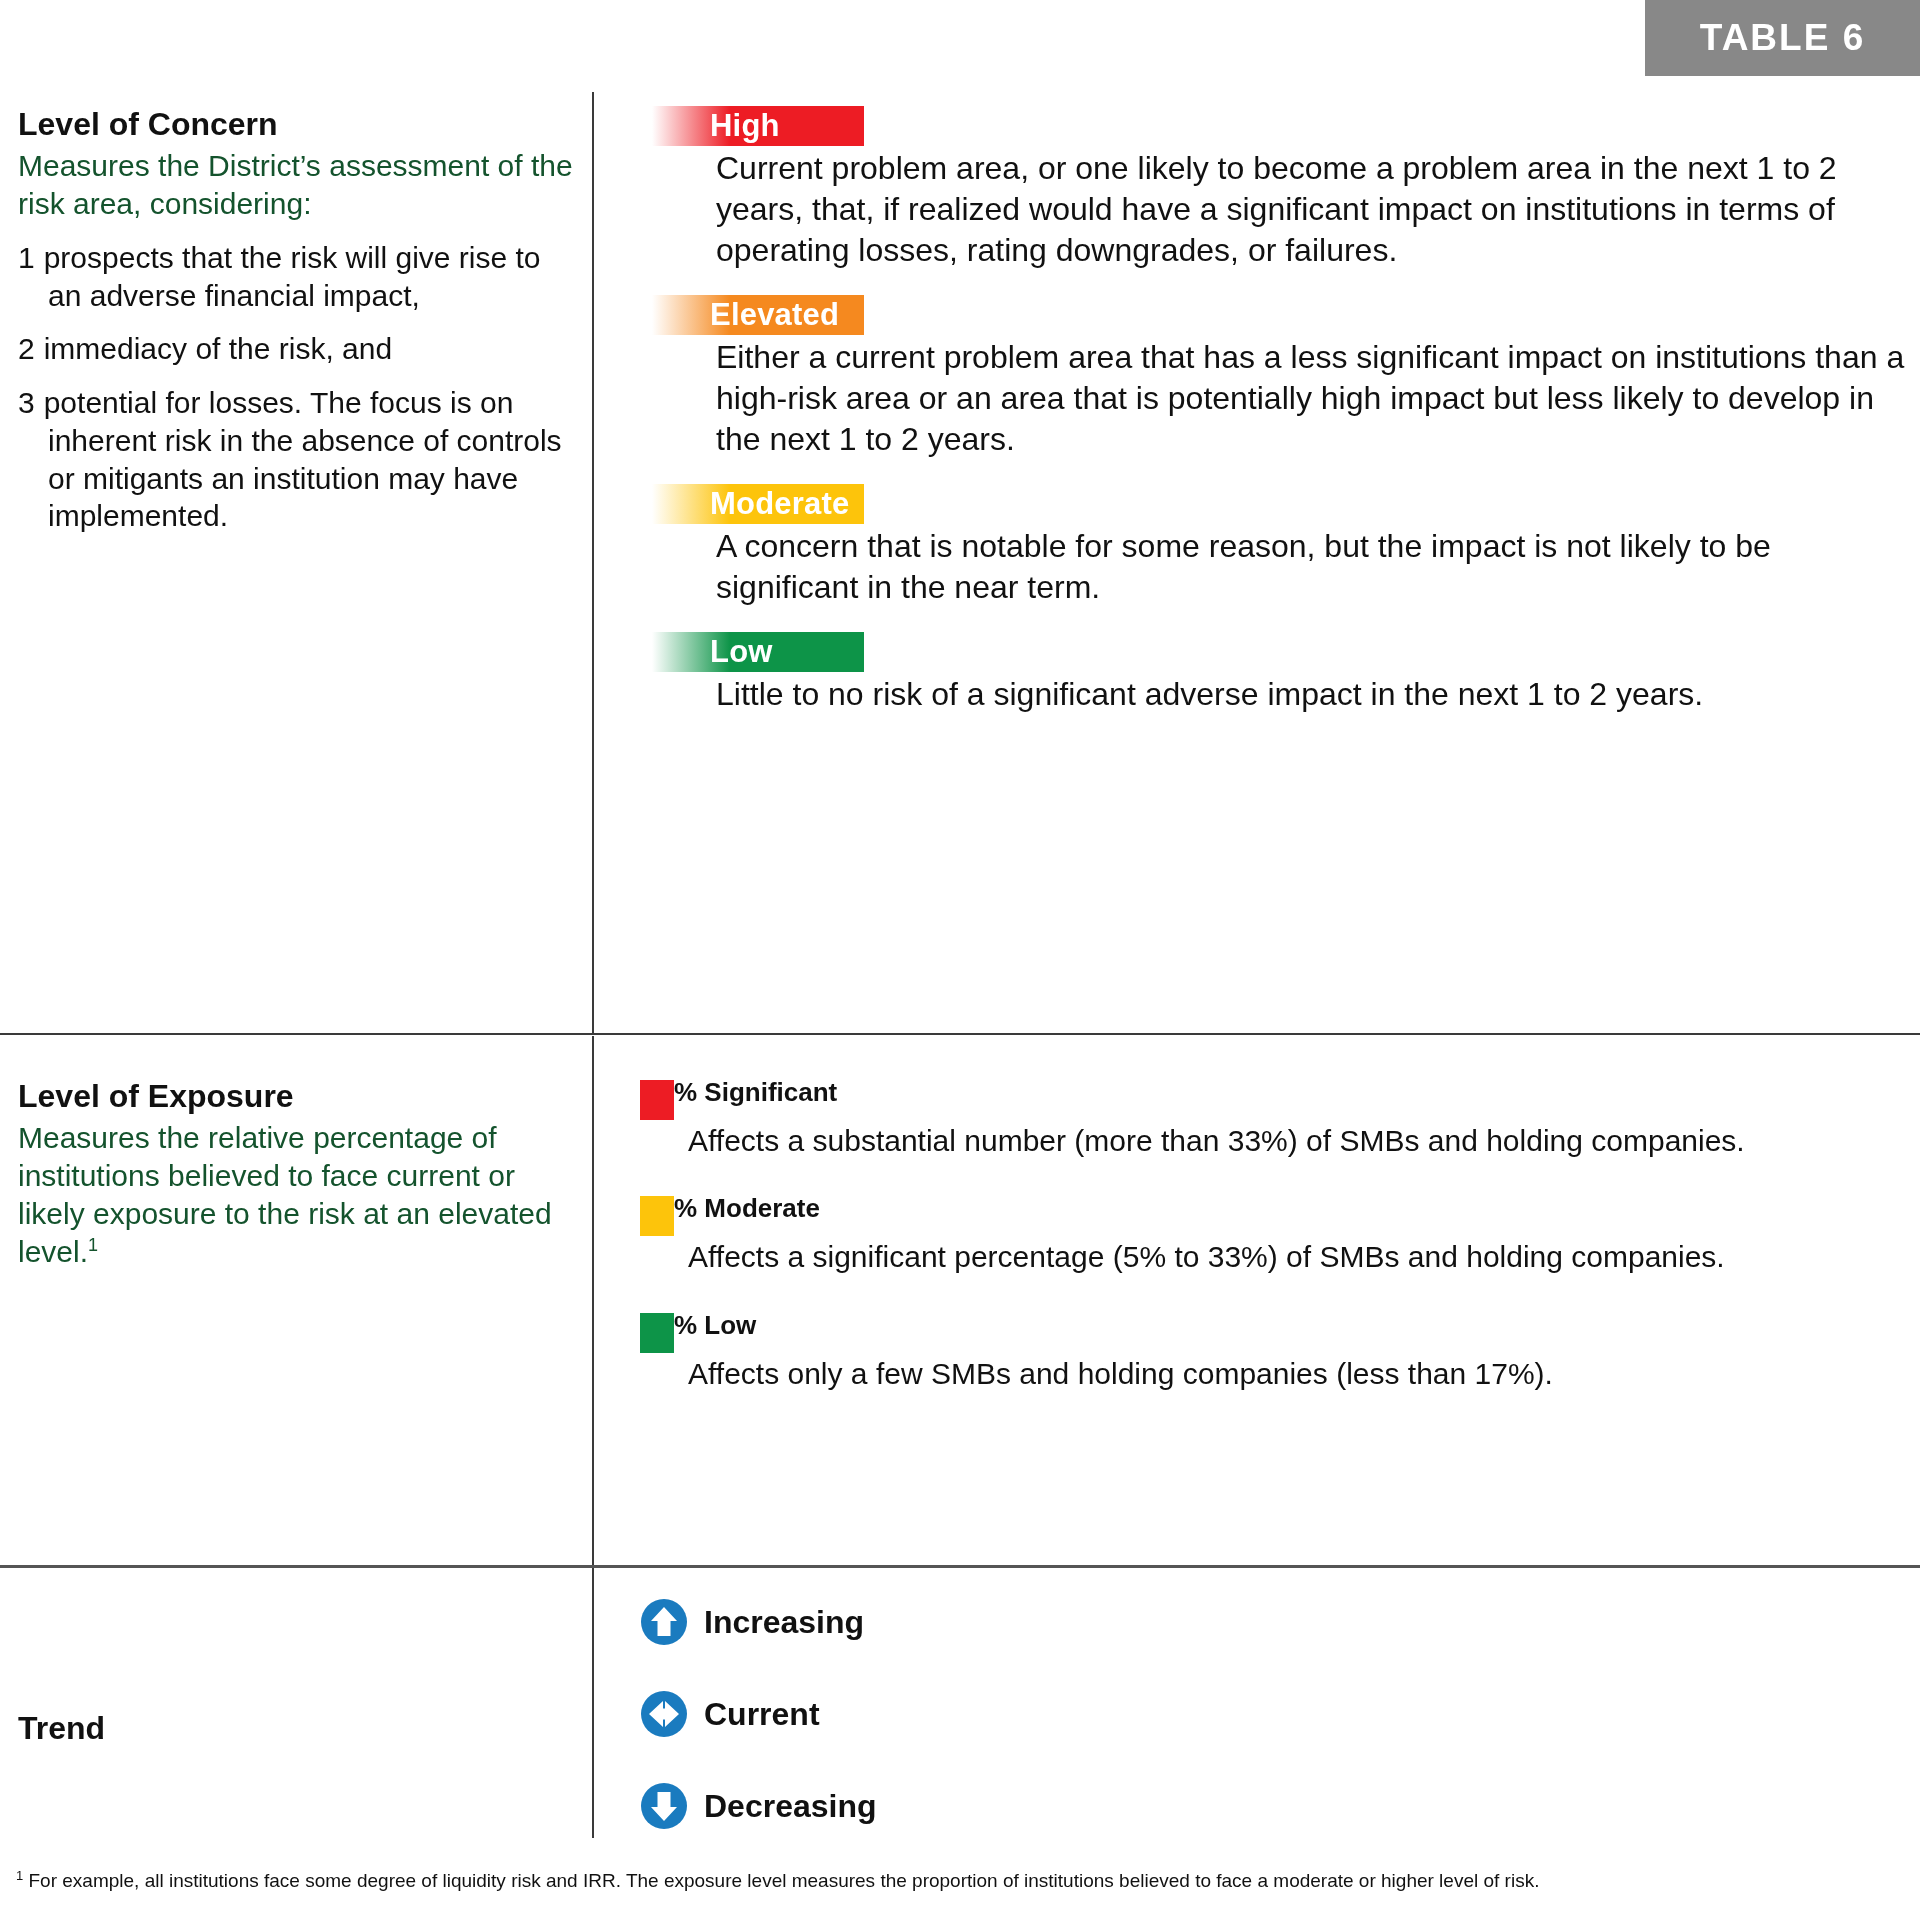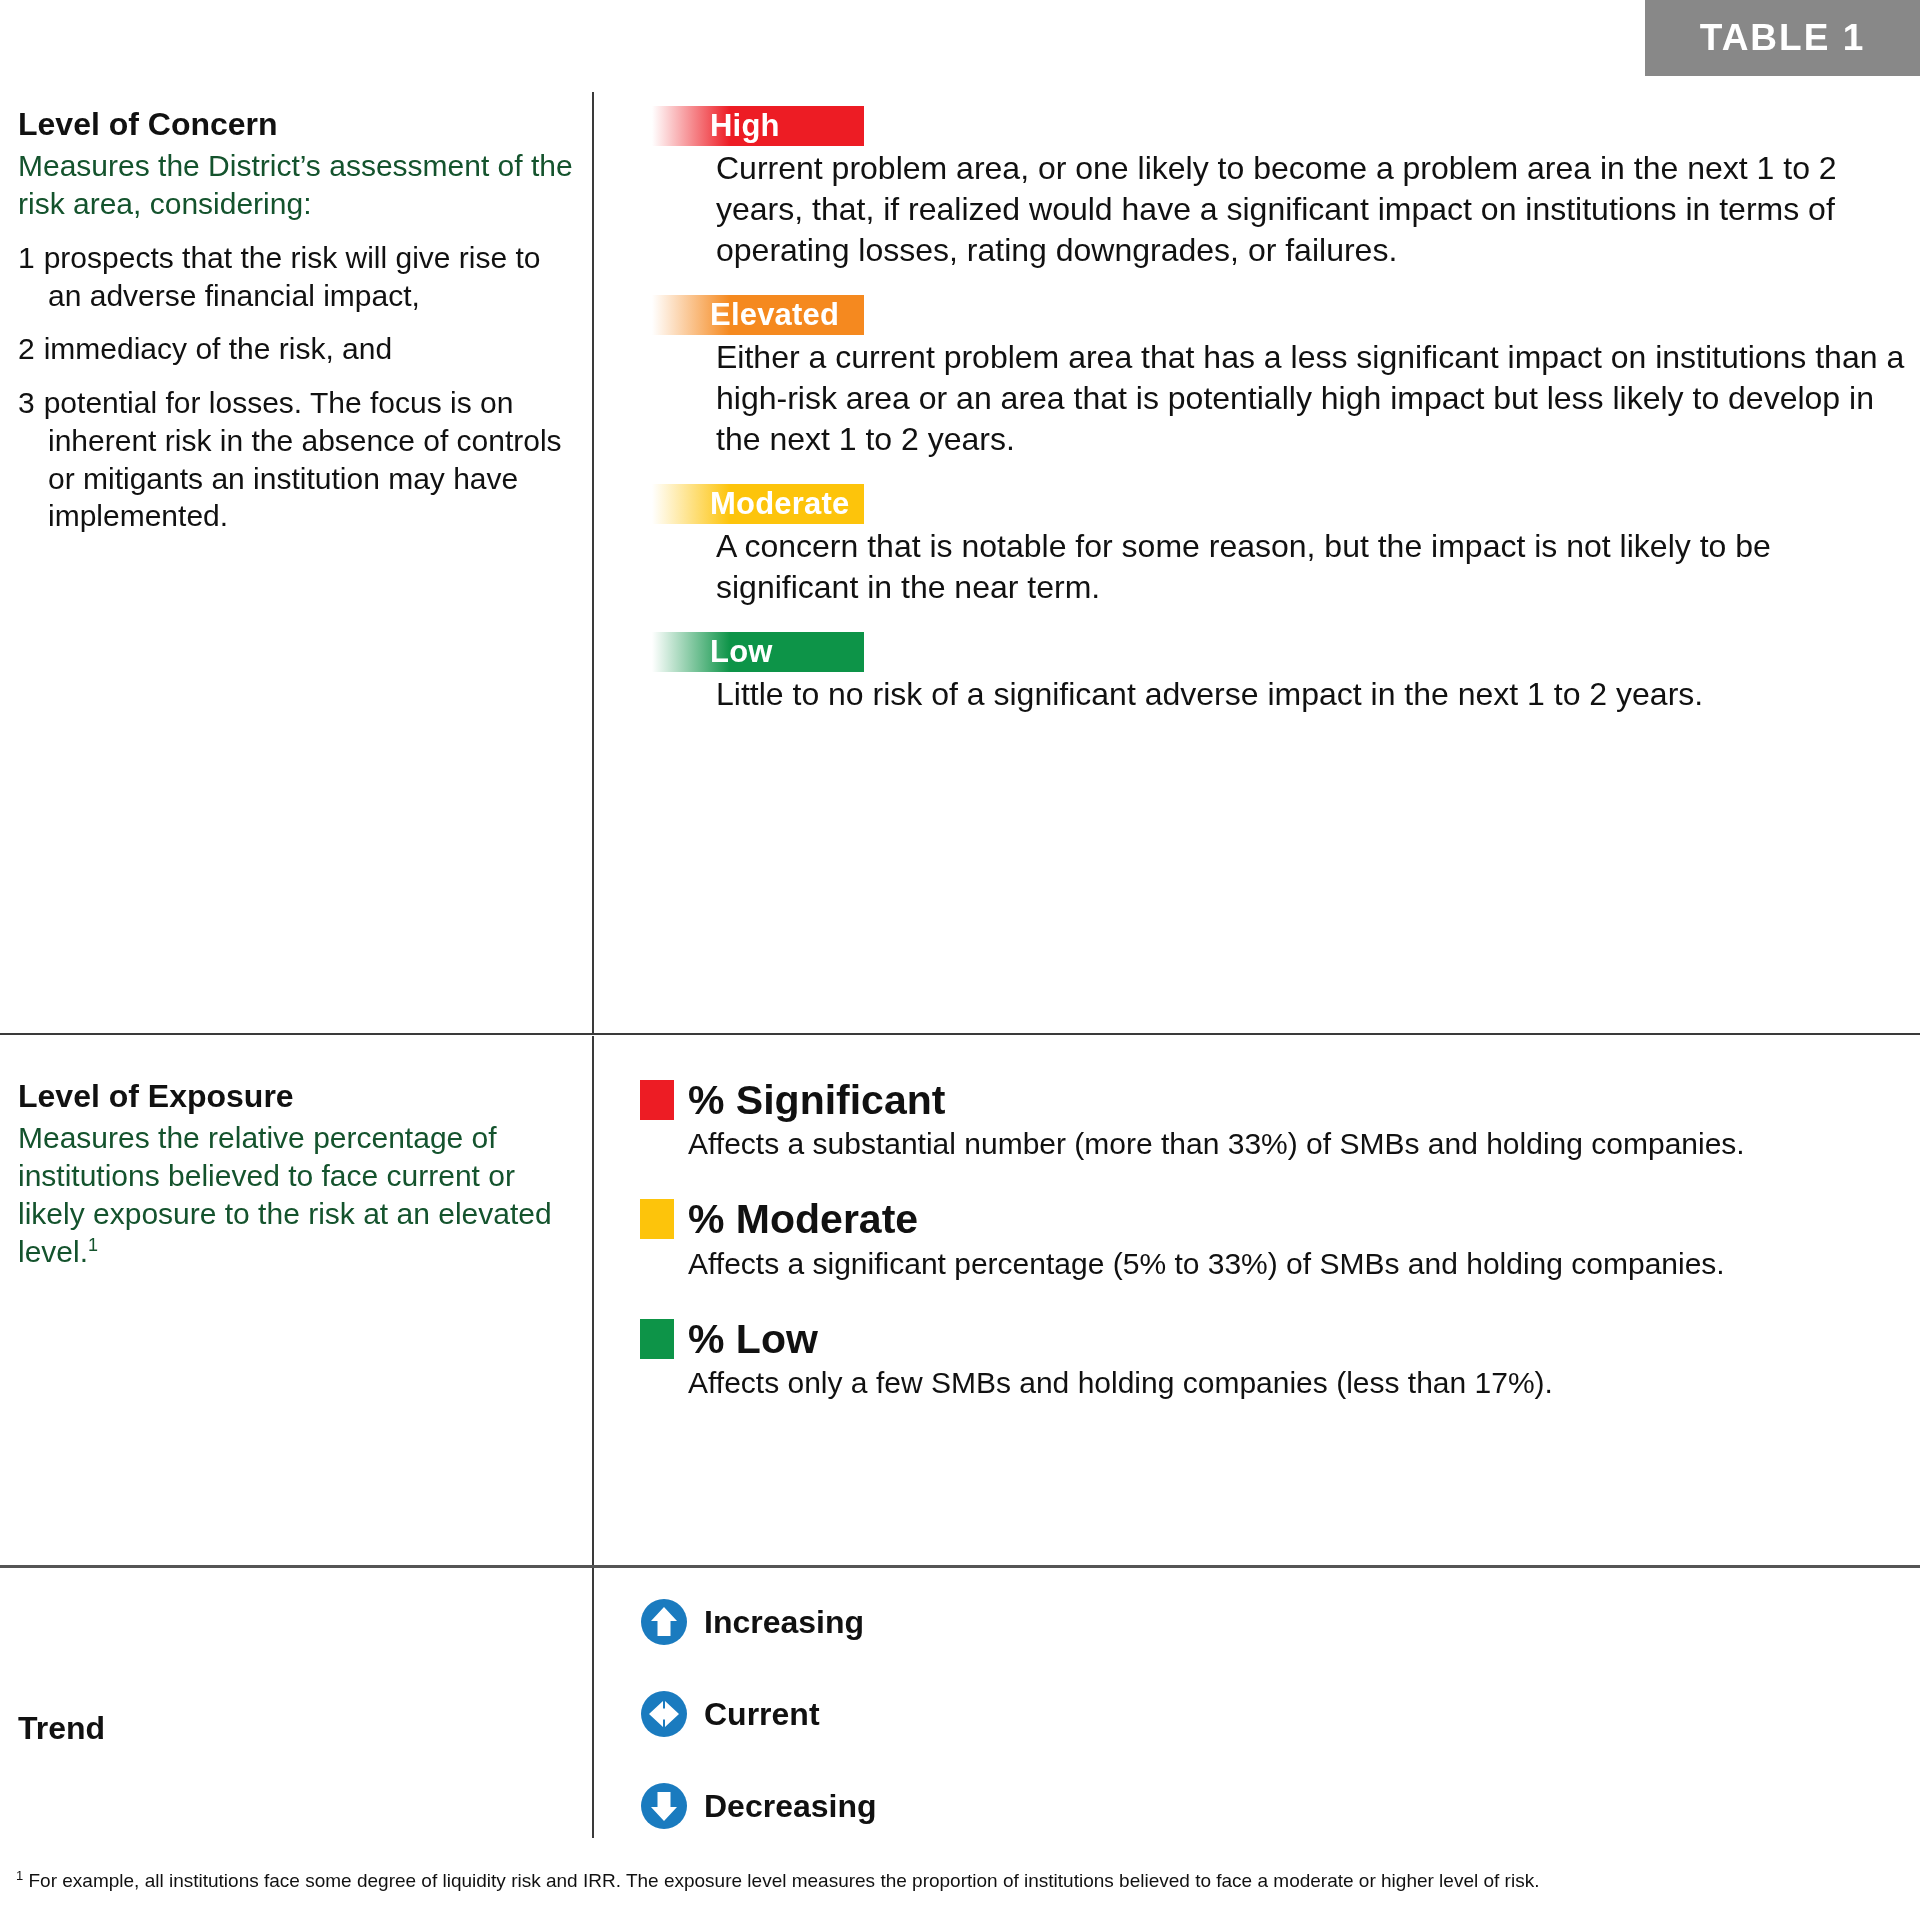--- a/index.html
+++ b/index.html
@@ -148,23 +148,22 @@
   .swatch {
     width: 34px;
     height: 40px;
     flex: 0 0 auto;
     margin-top: 2px;
   }
   .sw-red    { background: #ed1c24; }
   .sw-yellow { background: #fdc40b; }
   .sw-green  { background: #0d9448; }
   .exp-title {
-    font-size: 41px;
-    font-weight: bold;
-    margin-left: 14px;
+    font-size: 26px;
+    font-weight: bold;
     line-height: 1.1;
     color: #111;
   }
   .exp-desc {
     font-size: 30px;
     line-height: 1.28;
     margin: 2px 0 0 48px;
     color: #111;
   }
 
@@ -198,21 +197,21 @@
   }
   .footnote sup { font-size: 13px; }
   sup.fn { font-size: 18px; vertical-align: super; }
 </style>
 </head>
 <body>
 
 <div class="sheet">
 
   <div class="badge-row">
-    <div class="table-badge">TABLE 1</div>
+    <div class="table-badge">TABLE 6</div>
   </div>
 
   <div class="vline" style="top:92px;height:941px;"></div>
   <div class="vline" style="top:1036px;height:529px;"></div>
   <div class="vline" style="top:1568px;height:270px;"></div>
 
   <div class="hline thin" style="top:1033px;"></div>
   <div class="hline" style="top:1565px;"></div>
 
   <div class="row" style="top:106px;">

